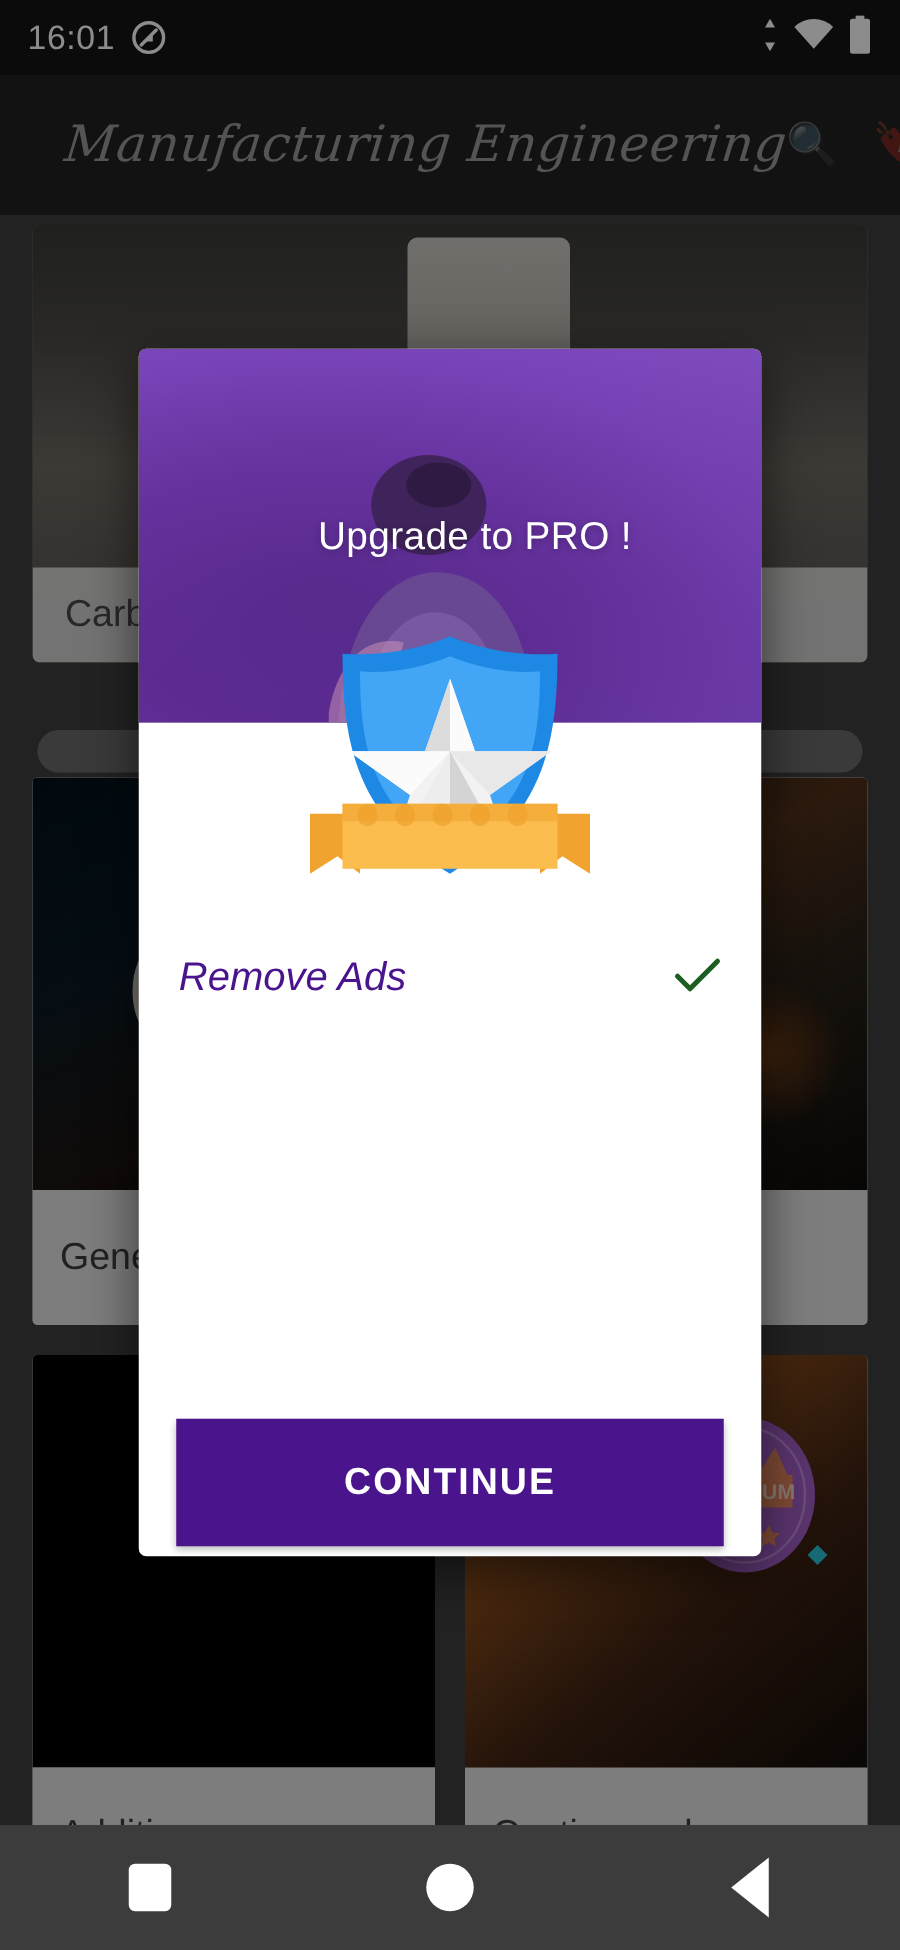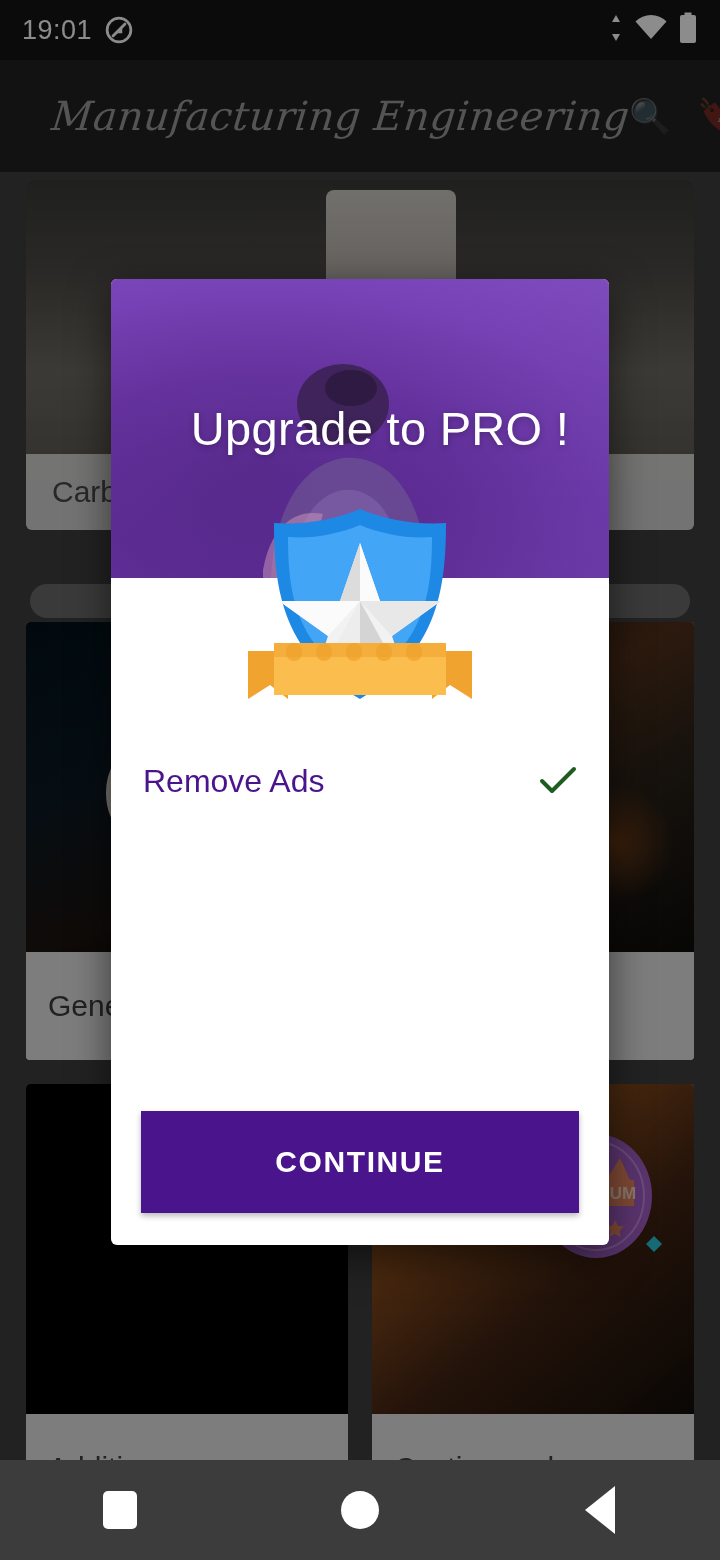--- a/index.html
+++ b/index.html
@@ -106,60 +106,61 @@
     background:
       linear-gradient(180deg, rgba(120,60,190,.72), rgba(96,42,160,.72)),
       radial-gradient(ellipse at 30% 65%, #2d1a3d 0%, #4a2a66 38%, #7b57a8 70%, #8f74bd 100%);
   }
   .hiker{
     position:absolute; left:120px; bottom:-30px; width:230px; height:250px;
   }
   .dlg-title{
     position:absolute; left:0; top:0; width:100%; height:100%;
     display:flex; align-items:center; justify-content:center;
-    color:#fff; font-size:47px; font-weight:400; letter-spacing:.3px;
+    color:#fff; font-size:31px; font-weight:400; letter-spacing:.3px;
     text-shadow:0 2px 6px rgba(0,0,0,.25);
     padding-left:40px;
   }
   .shield-wrap{
     position:absolute; left:50%; top:224px; transform:translateX(-50%);
     width:232px; height:210px; z-index:6;
   }
   .features{ position:absolute; left:0; top:460px; width:100%; padding:0 30px; }
   .feat-row{
     display:flex; align-items:center; justify-content:space-between;
     height:84px; padding:0 2px;
   }
-  .feat-label{ color:#4a148c; font-size:32px; font-weight:400; }
+  .feat-label{ color:#4a148c; font-size:32px; font-weight:400;font-style:italic; }
   .check{ width:38px; height:30px; }
   .cta-wrap{ position:absolute; left:30px; right:30px; top:832px; }
   .cta{
     width:100%; height:102px; background:#4a148c; border:none;
     color:#fff; font-size:30px; font-weight:700; letter-spacing:1.6px;
     font-family:"Liberation Sans", sans-serif; cursor:pointer;
     box-shadow:0 3px 6px rgba(0,0,0,.28);
+    margin-top:24px;
   }
 
   
   .navbar{
     position:absolute; left:0; bottom:0; width:720px; height:100px;
     background:#3c3c3c; display:flex; align-items:center; justify-content:space-around; z-index:60;
   }
   .nav-btn{ width:120px; height:100px; display:flex; align-items:center; justify-content:center; }
   .nv-square{ width:34px; height:38px; background:#fff; border-radius:5px; }
   .nv-circle{ width:38px; height:38px; background:#fff; border-radius:50%; }
   .nv-tri{ width:0; height:0; border-top:24px solid transparent; border-bottom:24px solid transparent; border-right:30px solid #fff; }
 </style>
 </head>
 <body>
 
 <div id="app">
 
   <div class="statusbar">
-    <span class="sb-time">19:01</span>
+    <span class="sb-time">16:01</span>
     <span class="sb-dnd">
       <svg width="30" height="30" viewBox="0 0 24 24">
         <circle cx="12" cy="12" r="9.5" fill="none" stroke="#fff" stroke-width="2.2"></circle>
         <path d="M7.2 16.8 L16.8 7.2" stroke="#fff" stroke-width="2.2" stroke-linecap="round"></path>
         <path d="M8.4 14.6 L14.6 8.4 L14.6 14.6 Z" fill="#fff"></path>
       </svg>
     </span>
     <span class="sb-right">
       <span>
         <svg width="16" height="28" viewBox="0 0 16 28">

